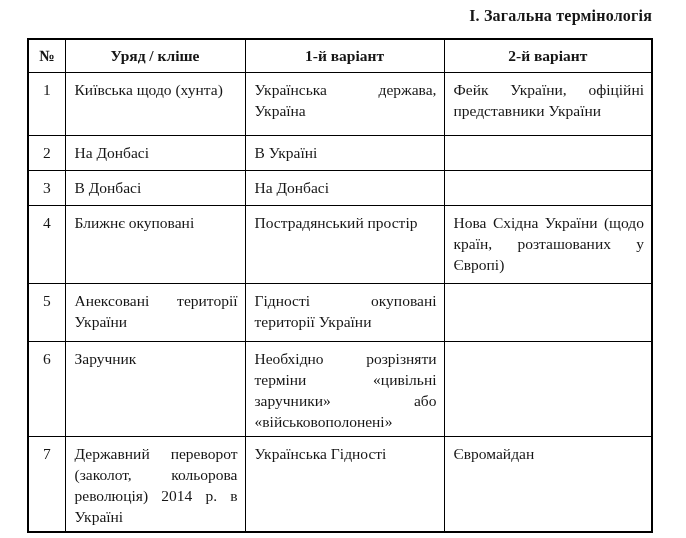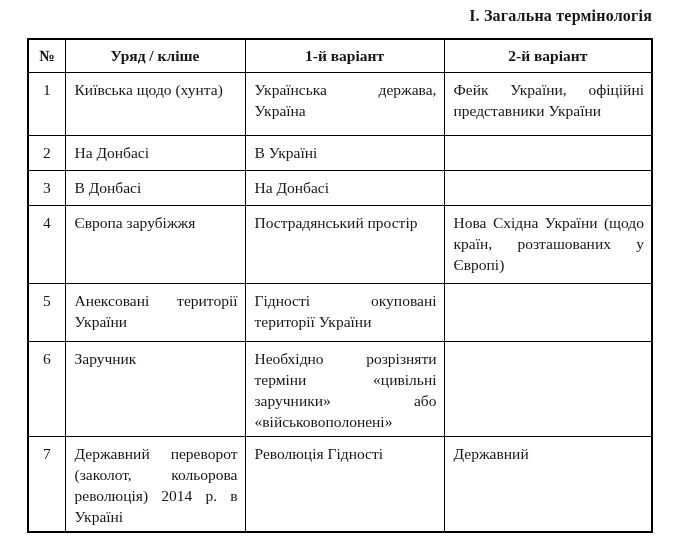--- a/index.html
+++ b/index.html
@@ -101,38 +101,38 @@
         <td></td>
       </tr>
       <tr class="h-r2">
         <td class="num">3</td>
         <td>В Донбасі</td>
         <td>На Донбасі</td>
         <td></td>
       </tr>
       <tr class="h-r3">
         <td class="num">4</td>
-        <td>Європа зарубіжжя</td>
+        <td>Ближнє окуповані</td>
         <td>Пострадянський простір</td>
         <td>Нова Східна України (щодо країн, розташованих у Європі)</td>
       </tr>
       <tr class="h-r4">
         <td class="num">5</td>
         <td>Анексовані території України</td>
         <td>Гідності окуповані території України</td>
         <td></td>
       </tr>
       <tr class="h-r5">
         <td class="num">6</td>
         <td>Заручник</td>
         <td>Необхідно розрізняти терміни «цивільні заручники» або «військовополонені»</td>
         <td></td>
       </tr>
       <tr class="h-r6">
         <td class="num">7</td>
         <td>Державний переворот (заколот, кольорова революція) 2014 р. в Україні</td>
-        <td>Революція Гідності</td>
-        <td>Державний</td>
+        <td>Українська Гідності</td>
+        <td>Євромайдан</td>
       </tr>
     </tbody>
   </table>
 
 </div>
 
 </body></html>

